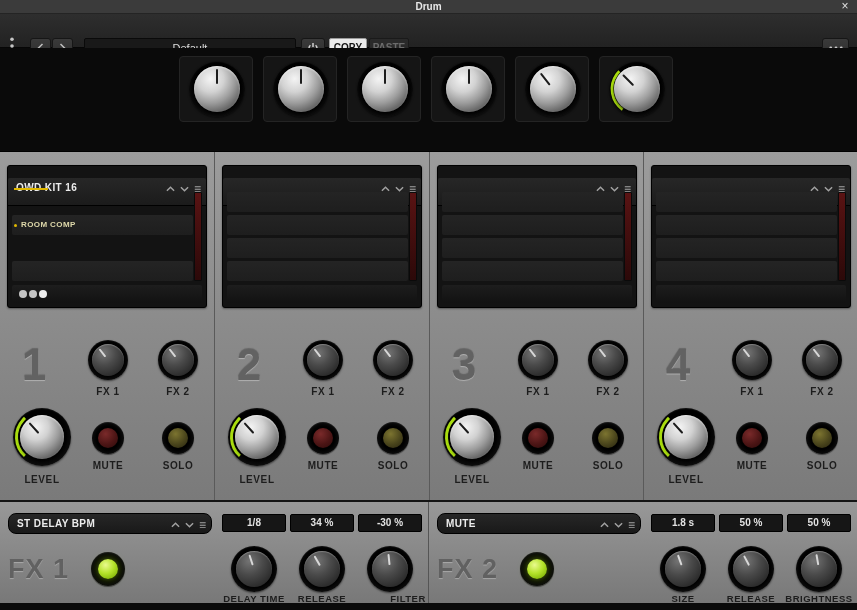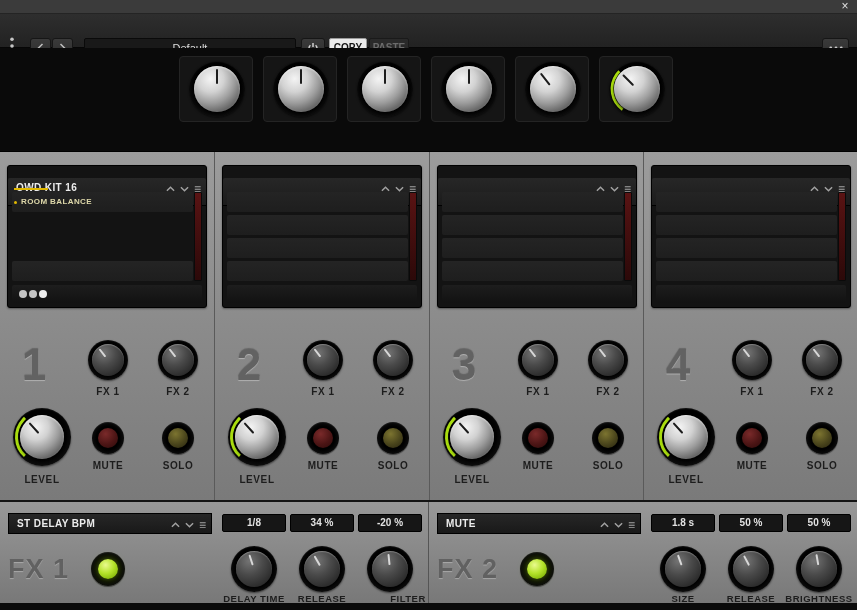--- a/index.html
+++ b/index.html
@@ -69,33 +69,34 @@
   .cmeter{position:absolute;right:4px;top:26px;width:8px;height:89px;border:1px solid #0a0a0a;border-radius:1px;background:linear-gradient(#591313,#2c0909)}
   .cfoot{position:absolute;left:4px;bottom:4px;width:190px;height:18px;background:linear-gradient(#1d1d1d,#121212);border-radius:2px}
   .mdot{position:absolute;top:5px;width:8px;height:8px;border-radius:50%}
   .chnum{position:absolute;left:8px;top:188px;width:52px;text-align:center;font-size:44px;font-weight:bold;color:#626262;text-shadow:0 1px 1px rgba(255,255,255,.35),0 -1px 1px rgba(0,0,0,.25)}
   .clabel{position:absolute;font-size:10px;font-weight:bold;color:#1d1d1d;letter-spacing:.6px;text-align:center}
 
   
   #fxsection{position:absolute;left:0;top:500px;width:857px;height:103px;background:linear-gradient(#989898,#787878);border-top:2px solid #141414}
   .fxhalf{position:absolute;top:0;width:428px;height:103px}
   .fxhalf.sep{border-left:1px solid #555}
-  .pbox{position:absolute;background:linear-gradient(#272727,#191919);border:1px solid #000;border-radius:0}
+  .pbox{position:absolute;background:linear-gradient(#272727,#191919);border:1px solid #000;border-radius:8px}
   .fxname{position:absolute;font-size:27px;font-weight:bold;color:#616161;letter-spacing:1px;text-shadow:0 1px 1px rgba(255,255,255,.3)}
   .vbox{position:absolute;top:12px;width:64px;height:18px;background:#161616;border:1px solid #000;border-radius:2px;color:#e2e2e2;font-size:10px;font-weight:bold;text-align:center;line-height:16px}
   .klabel{position:absolute;top:91px;width:80px;text-align:center;font-size:9.5px;font-weight:bold;color:#1d1d1d;letter-spacing:.5px}
 
   #footer{position:absolute;left:0;top:603px;width:857px;height:7px;background:#0b0b0b}
 </style>
 </head>
 <body>
 
 <div id="app">
 
   <div id="titlebar">
+    <div class="t">Drum</div>
     <div id="close-btn">×</div>
   </div>
 
   <div id="toolbar">
     <svg class="abs" style="left:9px;top:23px" width="6" height="18" viewBox="0 0 4 16">
         <circle cx="2" cy="2" r="1.6" fill="#c6c6c6"></circle>
         <circle cx="2" cy="8" r="1.6" fill="#c6c6c6"></circle>
         <circle cx="2" cy="14" r="1.6" fill="#c6c6c6"></circle>
       </svg>
     <div class="tbtn" style="left:30px;top:24px;width:21px;height:20px">
@@ -223,23 +224,23 @@
             <svg class="chev" viewBox="0 0 10 6">
                 <polyline points="1,5 5,1 9,5"></polyline>
               </svg>
             <svg class="chev" viewBox="0 0 10 6">
                 <polyline points="1,1 5,5 9,1"></polyline>
               </svg>
             <span class="burger">≡</span>
           </span>
         </div>
         <div class="ul"></div>
-        <div class="crow" style="top:26px">
+        <div class="crow" style="top:49px">
             <span class="dot"></span>
-            <span class="rtxt">ROOM BALANCE</span>
+            <span class="rtxt">ROOM COMP</span>
           </div>
         <div class="crow" style="top:95px"></div>
         <div class="cmeter"></div>
         <div class="cfoot">
           <span class="mdot" style="left:7px;background:#c4c4c4"></span>
           <span class="mdot" style="left:17px;background:#c4c4c4"></span>
           <span class="mdot" style="left:27px;background:#eeeeee"></span>
         </div>
       </div>
       <div class="chnum">1</div>
@@ -493,21 +494,21 @@
           <span class="burger">≡</span>
         </span>
       </div>
       <div class="fxname" style="left:8px;top:52px">FX 1</div>
       <div class="rbtn" style="left:91px;top:50px;width:34px;height:34px">
           <div class="well"></div>
           <div class="led on-green"></div>
         </div>
       <div class="vbox" style="left:222px">1/8</div>
       <div class="vbox" style="left:290px">34 %</div>
-      <div class="vbox" style="left:358px">-20 %</div>
+      <div class="vbox" style="left:358px">-30 %</div>
       <div class="knob k46" style="left:231px;top:44px;--rot:-18deg">
           <div class="recess"></div>
           <div class="cap dark">
             <div class="pw">
               <div class="pt"></div>
             </div>
           </div>
         </div>
       <div class="knob k46" style="left:299px;top:44px;--rot:-30deg">
           <div class="recess"></div>

